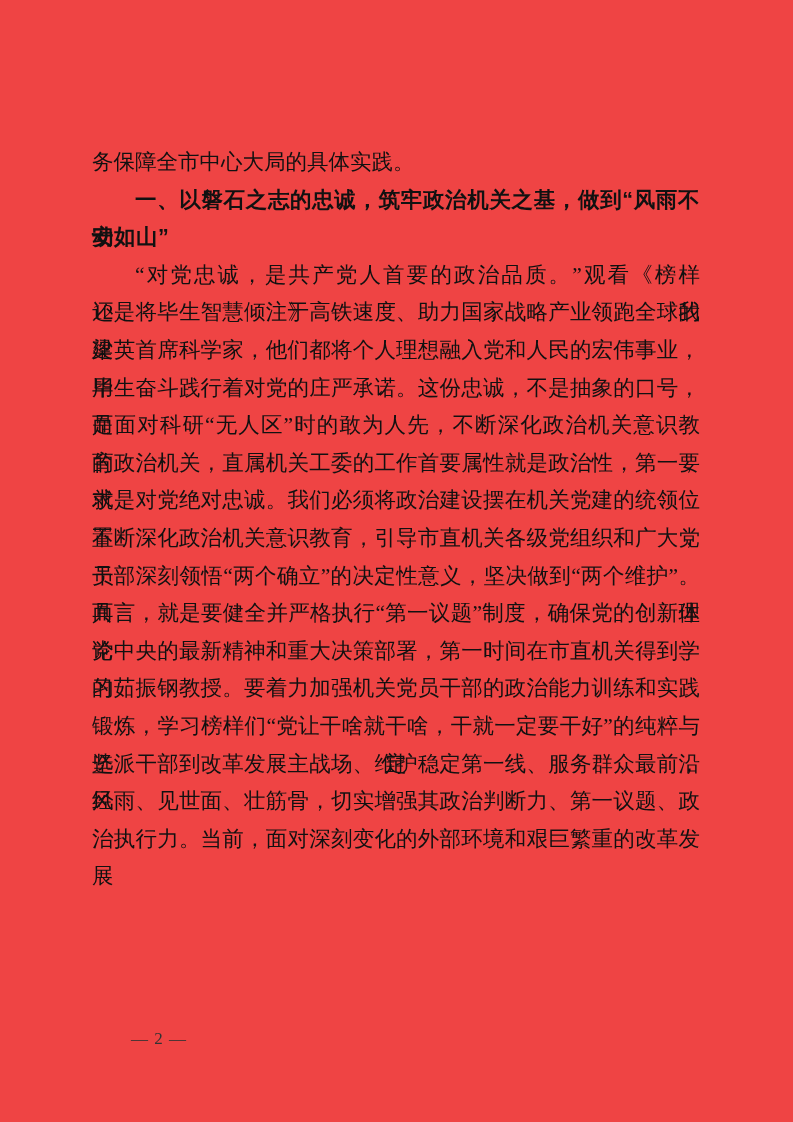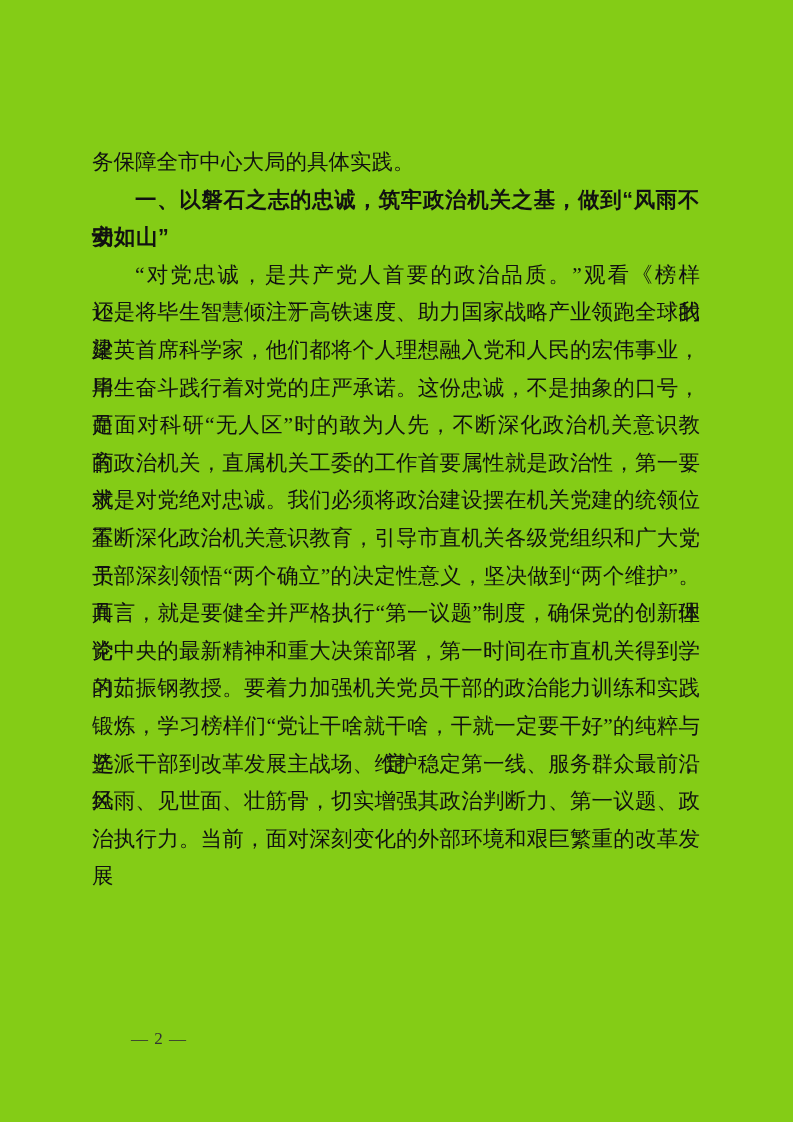--- a/index.html
+++ b/index.html
@@ -6,21 +6,21 @@
   html, body {
     width: 793px;
     background: #ffffff;
     font-family: "Liberation Serif", serif;
     color: #111111;
   }
   .page {
     position: relative;
     width: 793px;
     height: 1122px;
-    background: #84cc16;
+    background: #ef4444;
     overflow: hidden;
   }
   .content {
     position: absolute;
     left: 92px;
     top: 144px;
     width: 608px;
   }
   .line {
     font-size: 21.5px;

